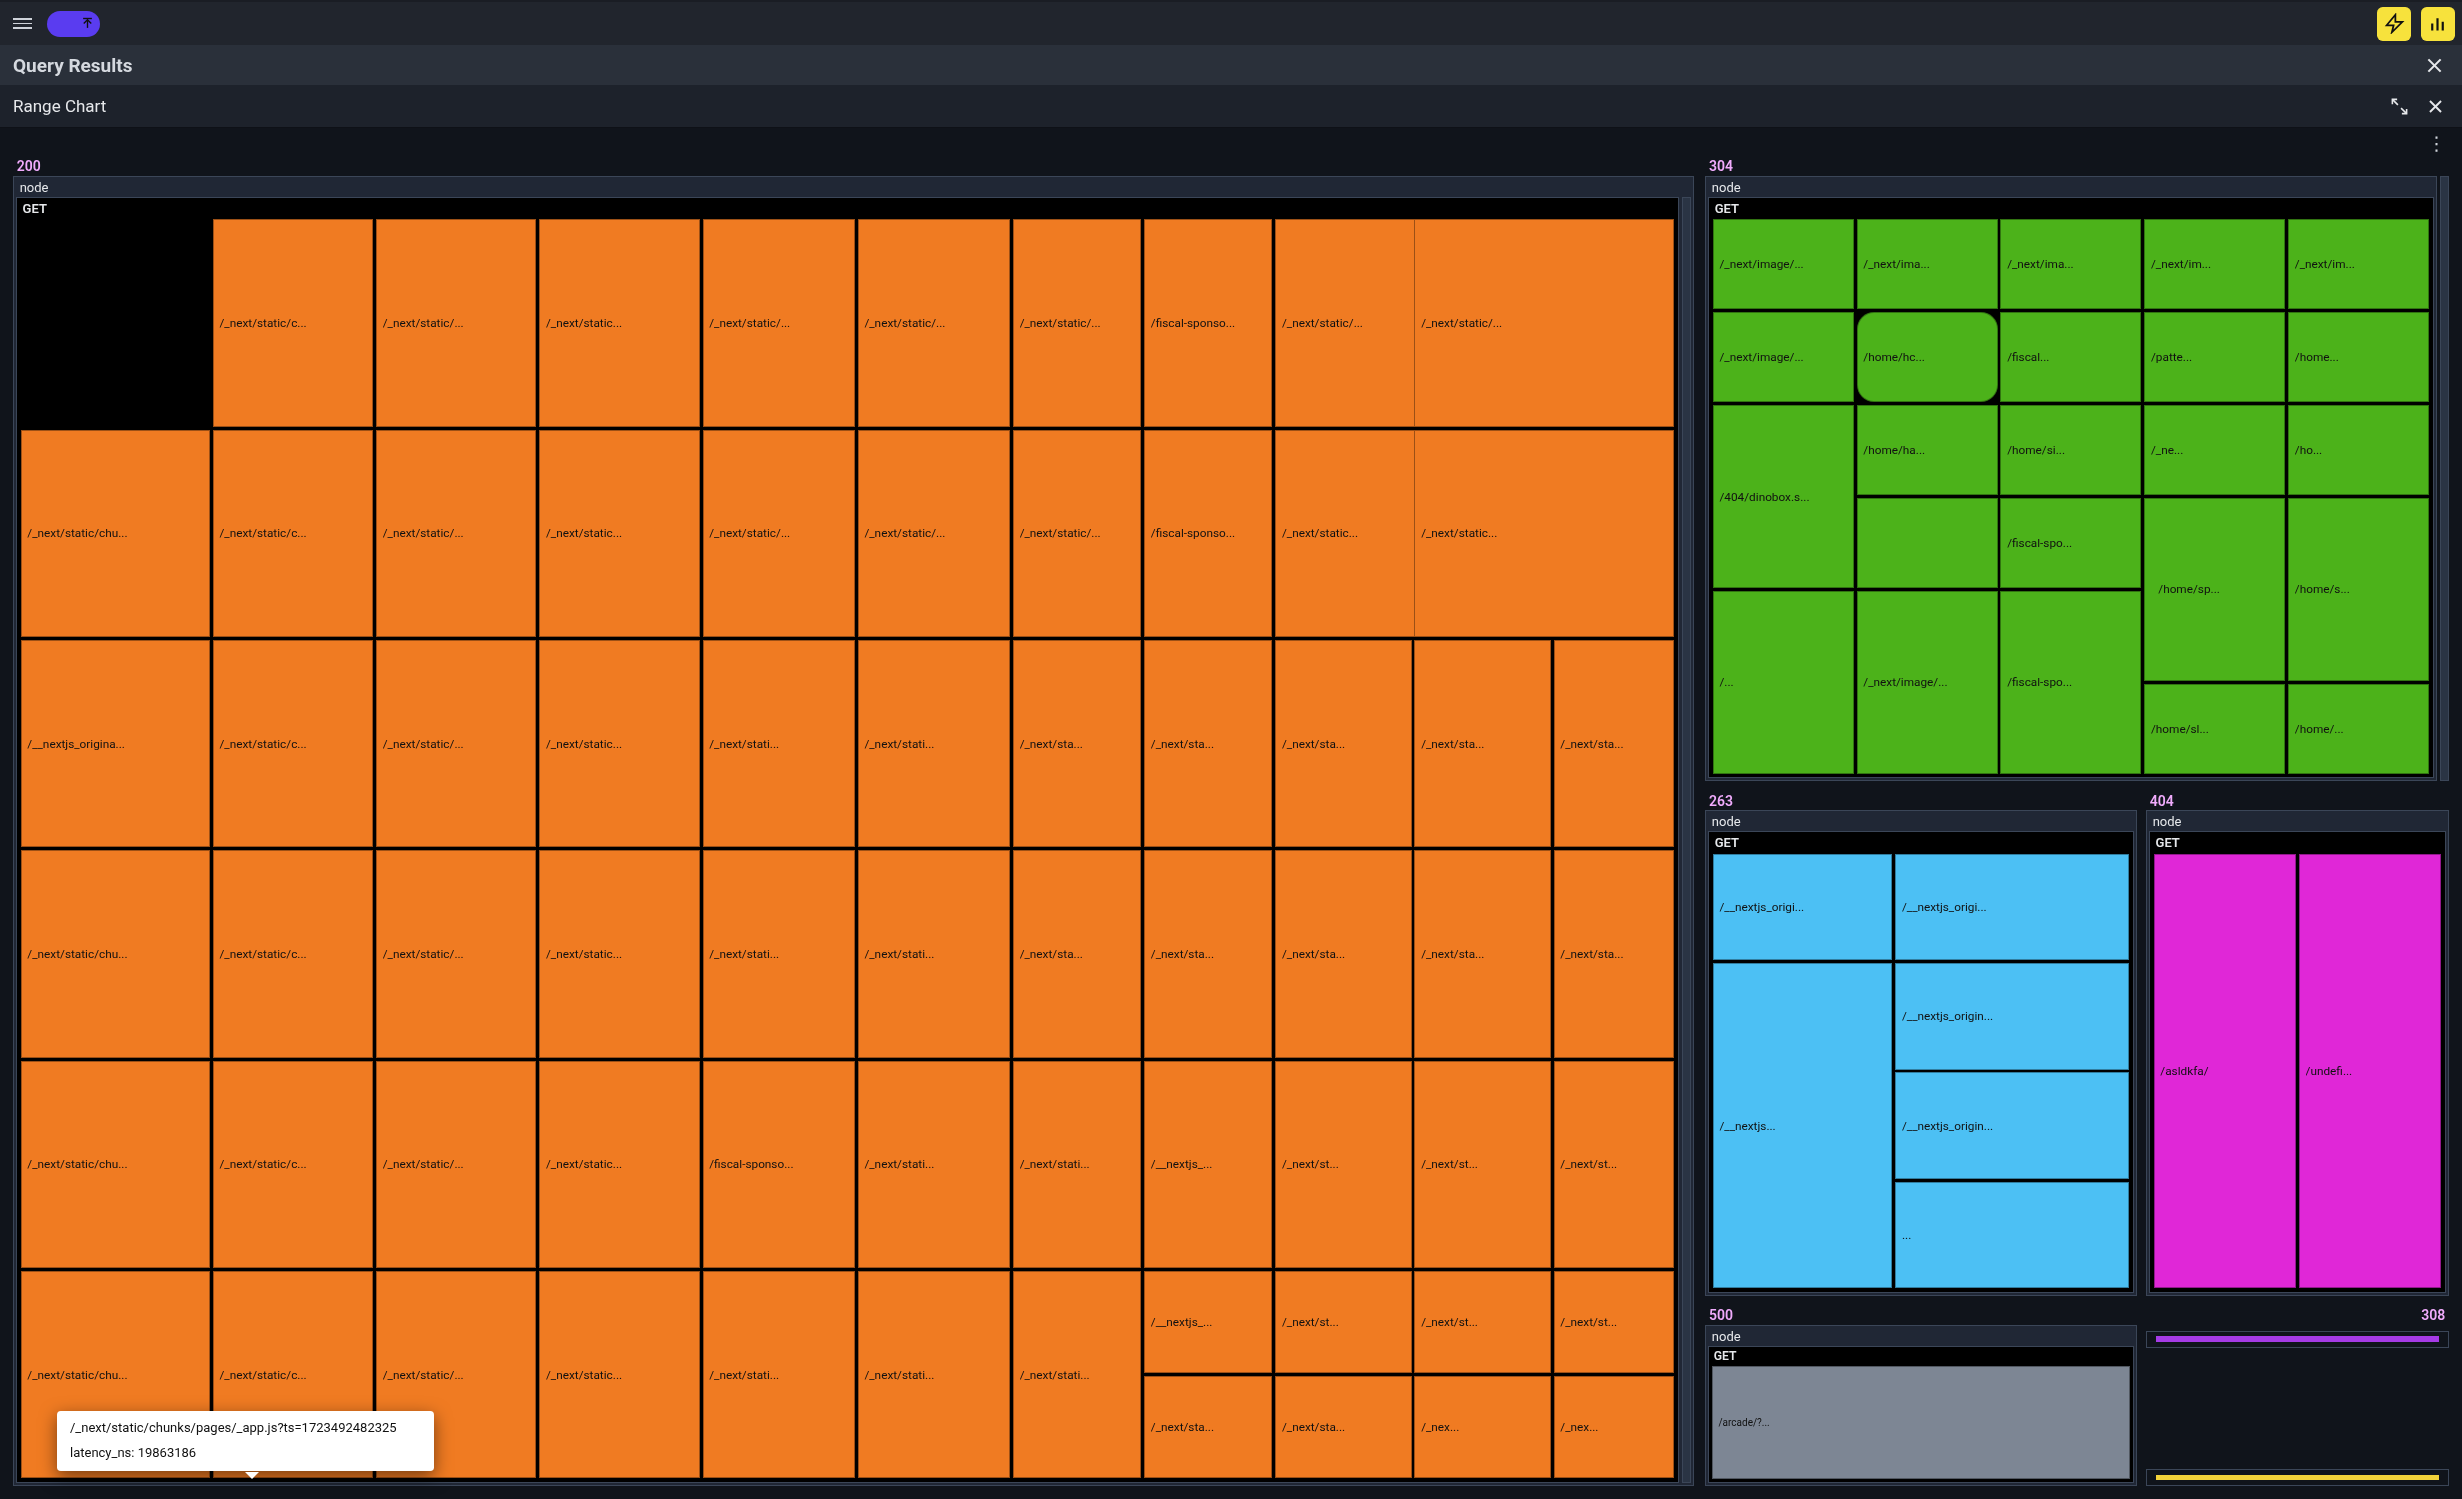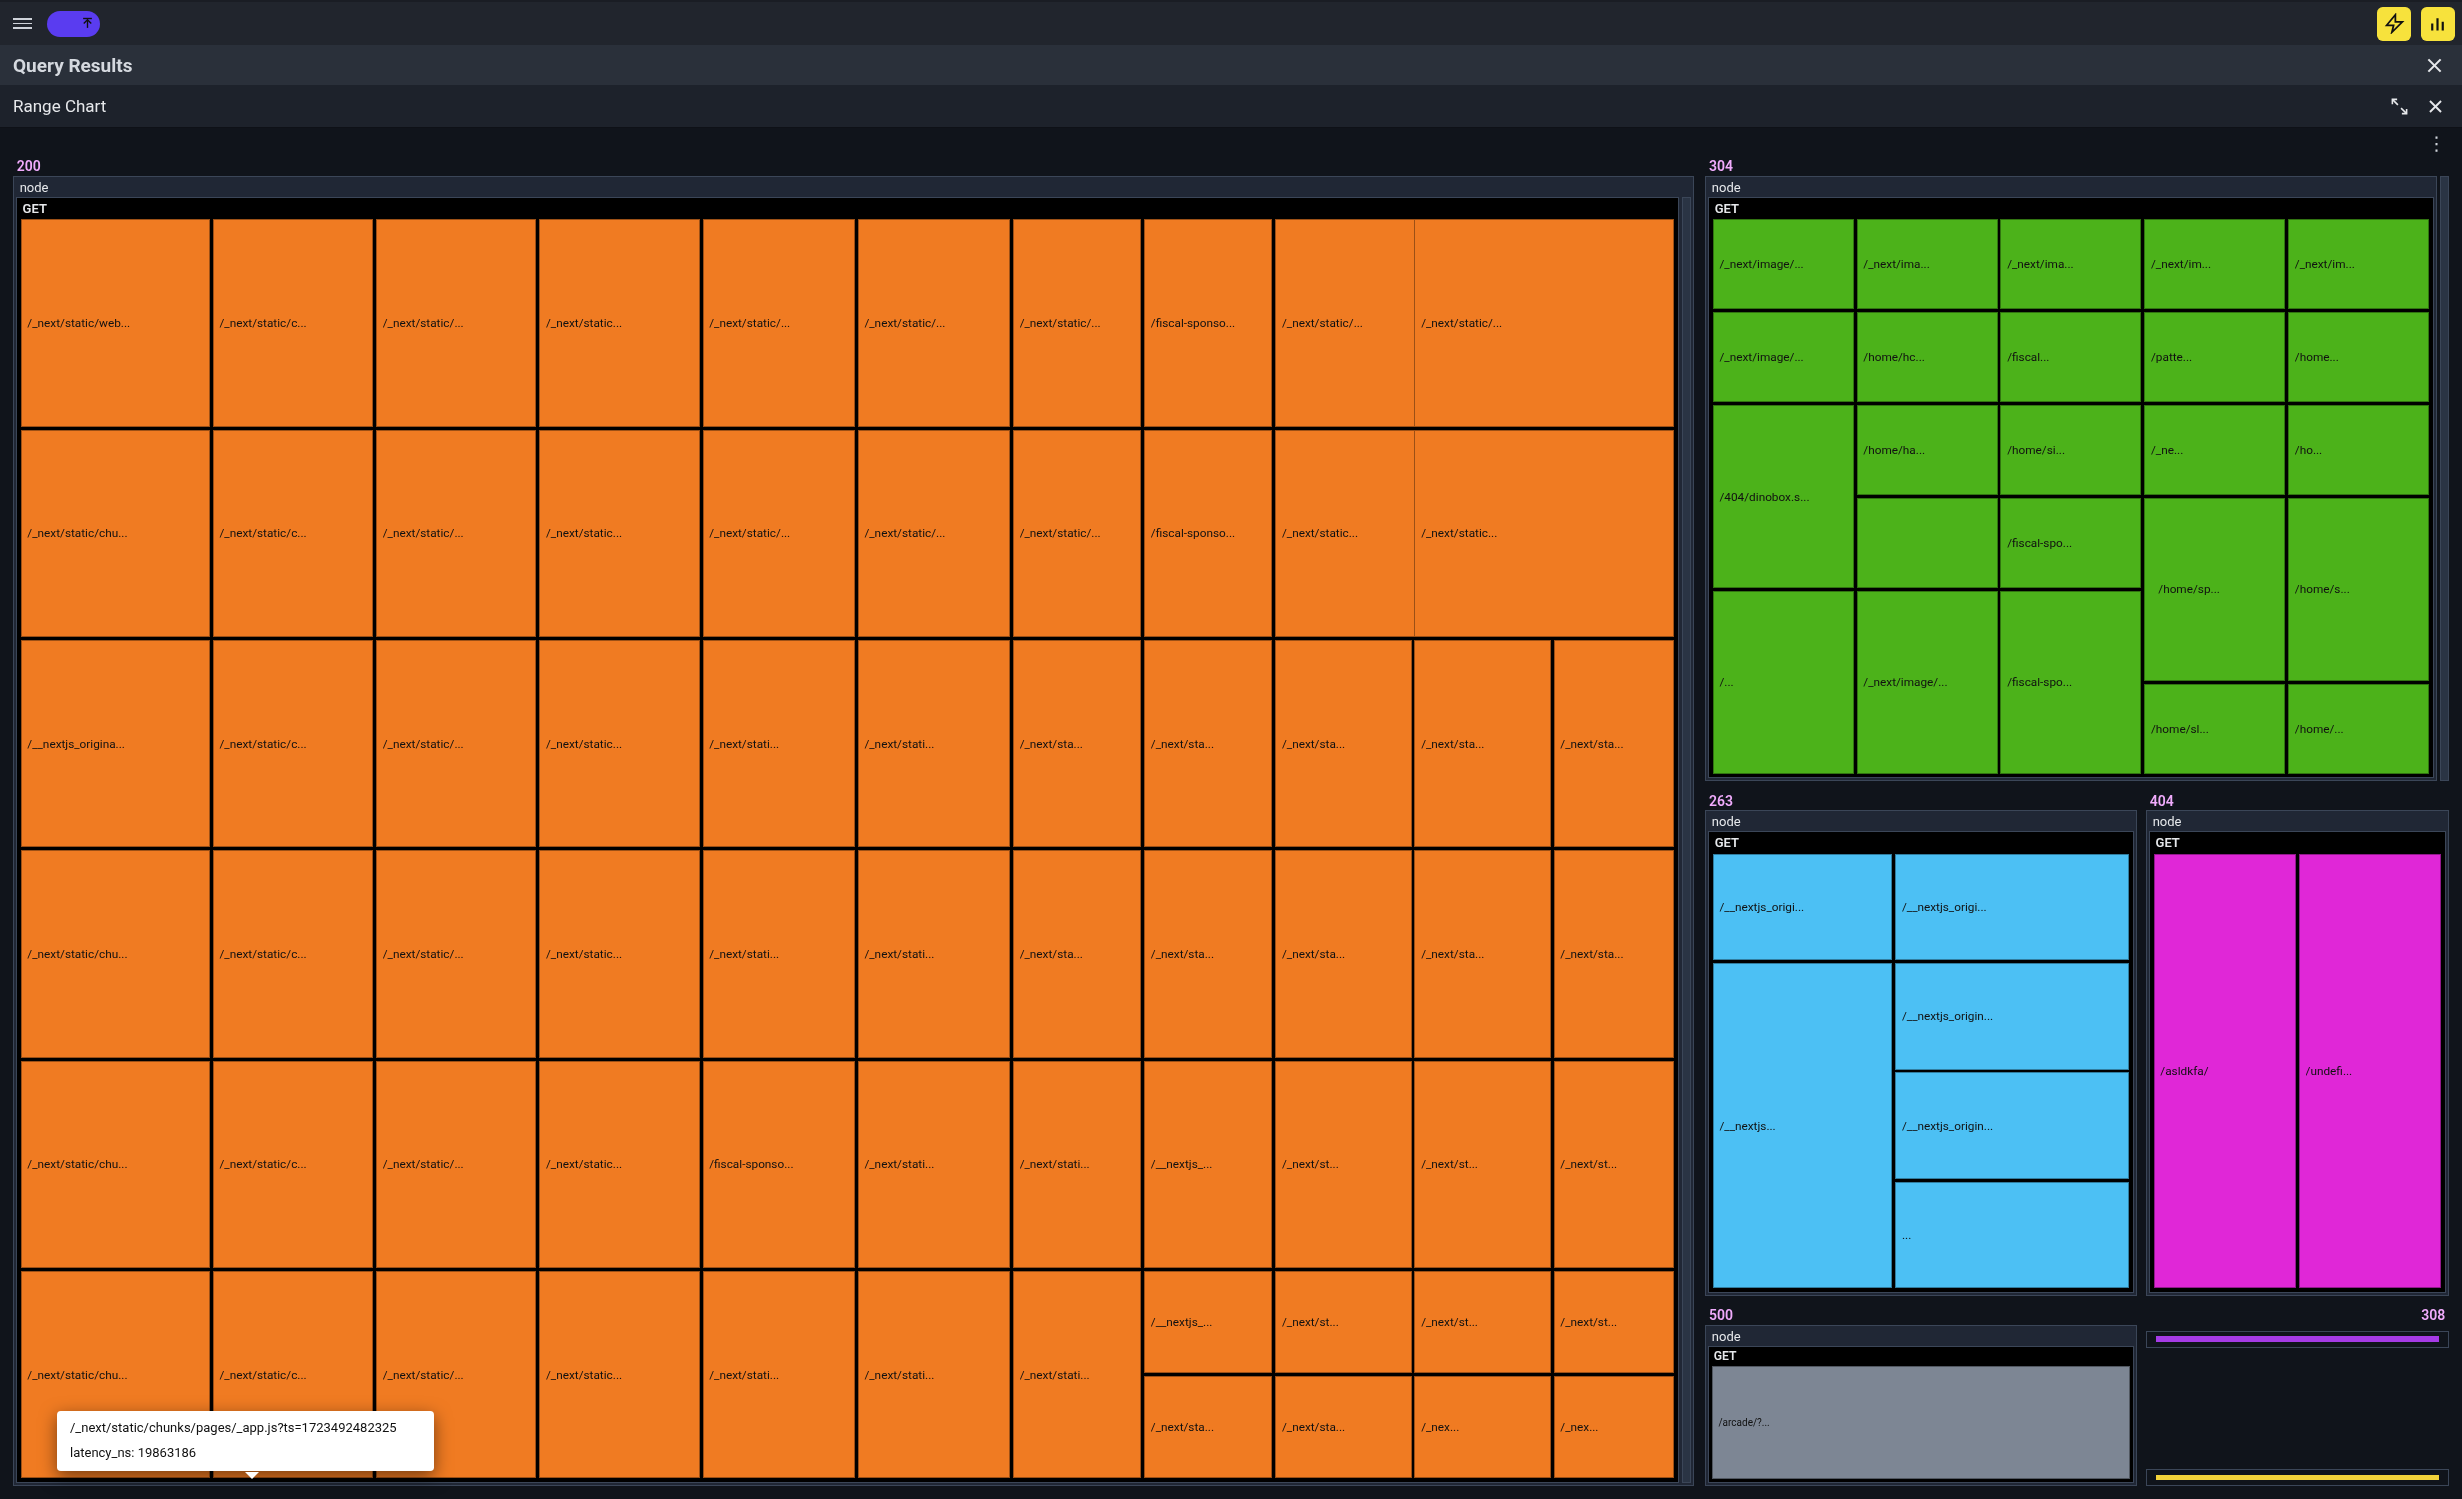--- a/index.html
+++ b/index.html
@@ -273,23 +273,20 @@
 
     <div class="col-left">
       <div class="status-block" style="height:100%;">
         <div class="status-label">200</div>
         <div class="node-box">
           <div class="node-label">node</div>
           <div style="flex:1; display:flex; gap:2.8px; min-height:0;">
             <div class="method-box" style="flex:1;">
               <div class="method-label">GET</div>
               <div class="cells grid-200" id="cells-200">
-                  <div class="cell c-orange" style="grid-area: 1 / 1 / span 2 / span 1;">
-                    <span>/_next/static/web...</span>
-                  </div>
                   <div class="cell c-orange" style="grid-area: 1 / 2 / span 2 / span 1;">
                     <span>/_next/static/c...</span>
                   </div>
                   <div class="cell c-orange" style="grid-area: 1 / 3 / span 2 / span 1;">
                     <span>/_next/static/...</span>
                   </div>
                   <div class="cell c-orange" style="grid-area: 1 / 4 / span 2 / span 1;">
                     <span>/_next/static...</span>
                   </div>
                   <div class="cell c-orange" style="grid-area: 1 / 5 / span 2 / span 1;">
@@ -514,21 +511,21 @@
                     </div>
                     <div class="cell c-green" style="grid-area: 1 / 4 / span 1 / span 1;">
                       <span>/_next/im...</span>
                     </div>
                     <div class="cell c-green" style="grid-area: 1 / 5 / span 1 / span 1;">
                       <span>/_next/im...</span>
                     </div>
                     <div class="cell c-green" style="grid-area: 2 / 1 / span 1 / span 1;">
                       <span>/_next/image/...</span>
                     </div>
-                    <div class="cell c-green" style="grid-area: 2 / 2 / span 1 / span 1;">
+                    <div class="cell c-green" style="grid-area: 2 / 2 / span 1 / span 1; border-radius: 17px;">
                       <span>/home/hc...</span>
                     </div>
                     <div class="cell c-green" style="grid-area: 2 / 3 / span 1 / span 1;">
                       <span>/fiscal...</span>
                     </div>
                     <div class="cell c-green" style="grid-area: 2 / 4 / span 1 / span 1;">
                       <span>/patte...</span>
                     </div>
                     <div class="cell c-green" style="grid-area: 2 / 5 / span 1 / span 1;">
                       <span>/home...</span>

